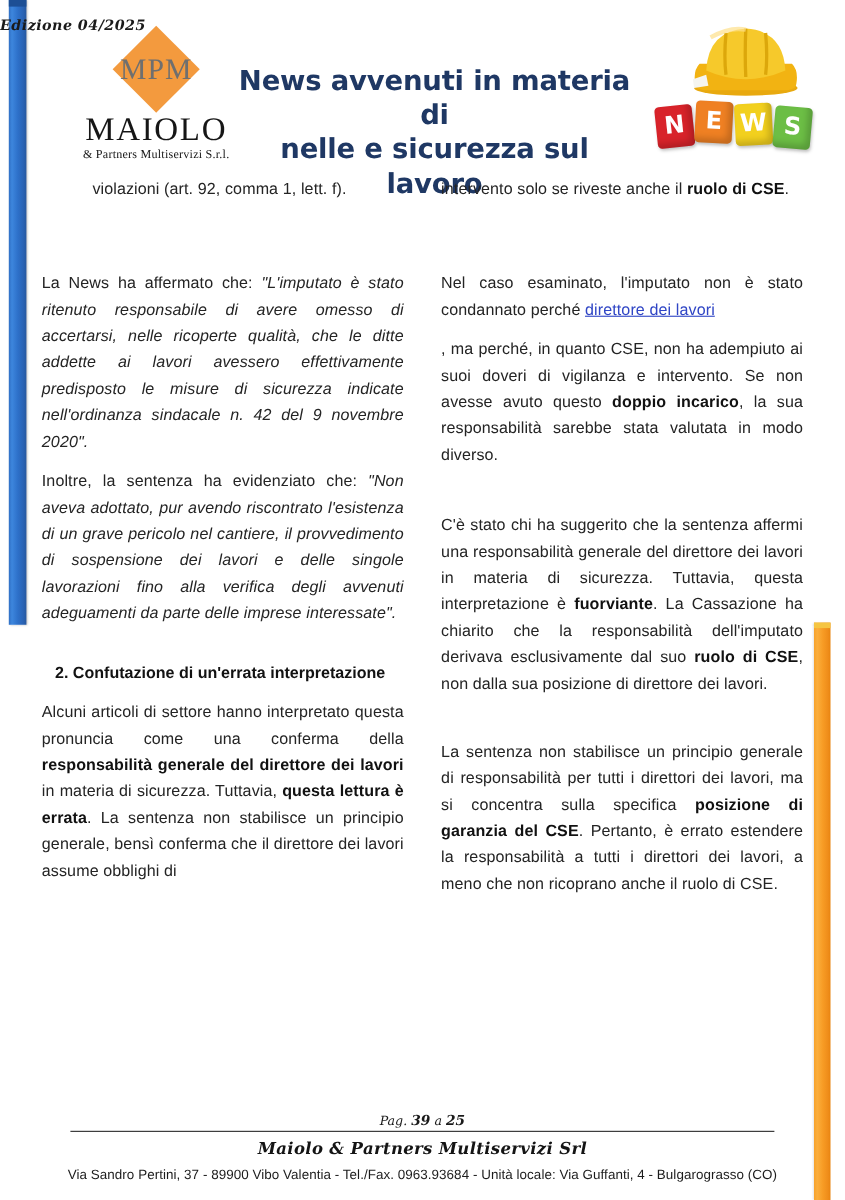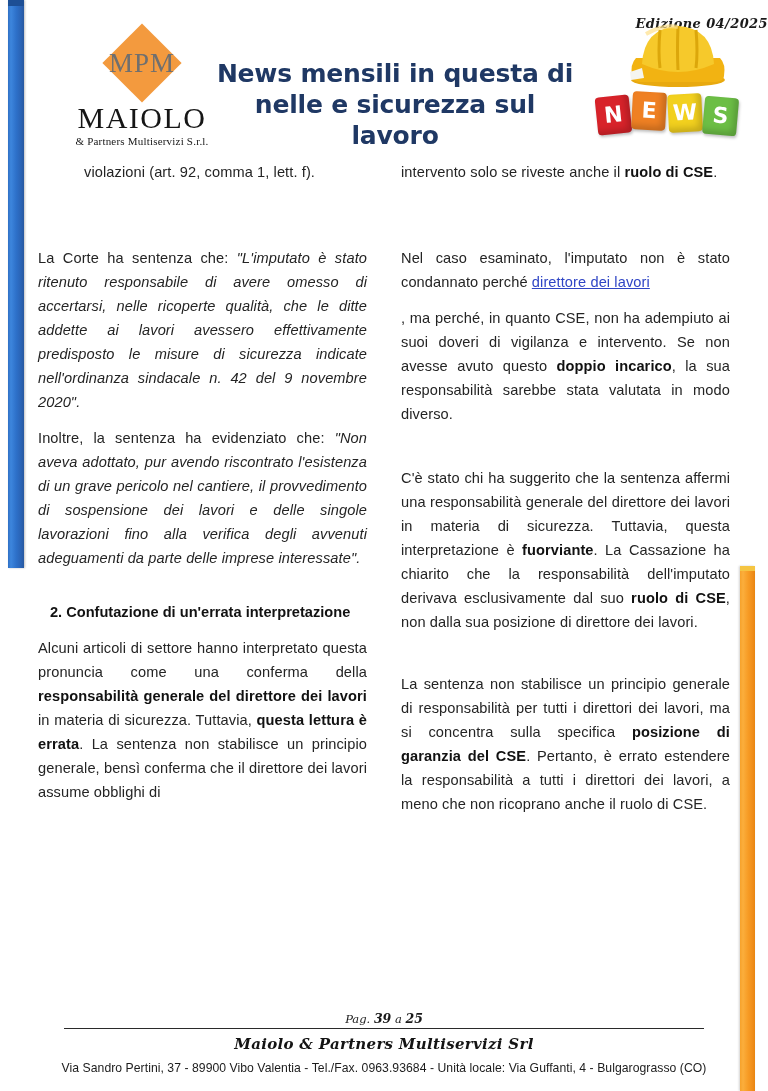--- a/index.html
+++ b/index.html
@@ -59,21 +59,21 @@
 
   
   .header {
     position: relative;
     height: 158px;
   }
   .edition {
     position: absolute;
     left: 0; right: 0;
     top: 16px;
-    text-align: right;
+    text-align: left;
     font-family: "DejaVu Serif", serif;
     font-style: italic;
     font-weight: bold;
     font-size: 13px;
     letter-spacing: 0.4px;
     color: #1a1a1a;
   }
 
   .logo {
     position: absolute;
@@ -265,21 +265,21 @@
     <div class="logo">
       <div class="logo-diamond">
         <div class="dia"></div>
         <div class="mpm">MPM</div>
       </div>
       <div class="logo-name">MAIOLO</div>
       <div class="logo-sub">&amp; Partners Multiservizi S.r.l.</div>
     </div>
 
     <div class="title">
-      <div>News mensili in questa di</div>
+      <div>News avvenuti in materia di</div>
       <div>nelle e sicurezza sul lavoro</div>
     </div>
 
     <div class="artwork">
       <svg class="helmet" viewBox="0 0 108 72">
         <ellipse cx="54" cy="62" rx="47" ry="7" fill="#e8a90f"></ellipse>
         <path d="M8 58 Q6 46 12 40 L96 40 Q102 46 100 58 Q100 63 92 64 L16 64 Q8 63 8 58 Z" fill="#f2b312"></path>
         <path d="M18 46 Q20 10 54 8 Q88 10 90 46 Q72 54 54 54 Q36 54 18 46 Z" fill="#f6c92b"></path>
         <path d="M36 12 Q34 34 36 50" stroke="#dca70b" stroke-width="3" fill="none"></path>
         <path d="M54 8 Q53 32 54 52" stroke="#dca70b" stroke-width="3" fill="none"></path>
@@ -299,21 +299,21 @@
   <div class="content">
 
     <div class="col">
 
       <p class="para indent spacer-xl">
         <span>violazioni (art. 92, comma 1,</span>
         <span>lett. f).</span>
       </p>
 
       <p class="para">
-        <span>La Corte ha sentenza che: </span><span class="quote" style="font-style:italic">"L'imputato è stato ritenuto responsabile di avere omesso di accertarsi, nelle ricoperte qualità, che le ditte addette ai lavori avessero effettivamente predisposto le misure di sicurezza indicate nell'ordinanza sindacale n. 42 del 9 novembre 2020".</span>
+        <span>La News ha affermato che: </span><span class="quote" style="font-style:italic">"L'imputato è stato ritenuto responsabile di avere omesso di accertarsi, nelle ricoperte qualità, che le ditte addette ai lavori avessero effettivamente predisposto le misure di sicurezza indicate nell'ordinanza sindacale n. 42 del 9 novembre 2020".</span>
       </p>
 
       <p class="para">
         <span>Inoltre, la sentenza ha evidenziato che: </span><span style="font-style:italic">"Non aveva adottato, pur avendo riscontrato l'esistenza di un grave pericolo nel cantiere, il provvedimento di sospensione dei lavori e delle singole lavorazioni fino alla verifica degli avvenuti adeguamenti da parte delle imprese interessate".</span>
       </p>
 
       <h2 class="section" style="margin-top:30px">2.   Confutazione di un'errata interpretazione</h2>
 
       <p class="para">
         <span>Alcuni articoli di settore hanno interpretato questa pronuncia come una conferma  della </span><span class="b">responsabilità generale del direttore dei lavori</span><span> in materia di sicurezza. Tuttavia, </span><span class="b">questa lettura è errata</span><span>. La sentenza non stabilisce un principio generale, bensì conferma che il direttore dei lavori assume obblighi di</span>

